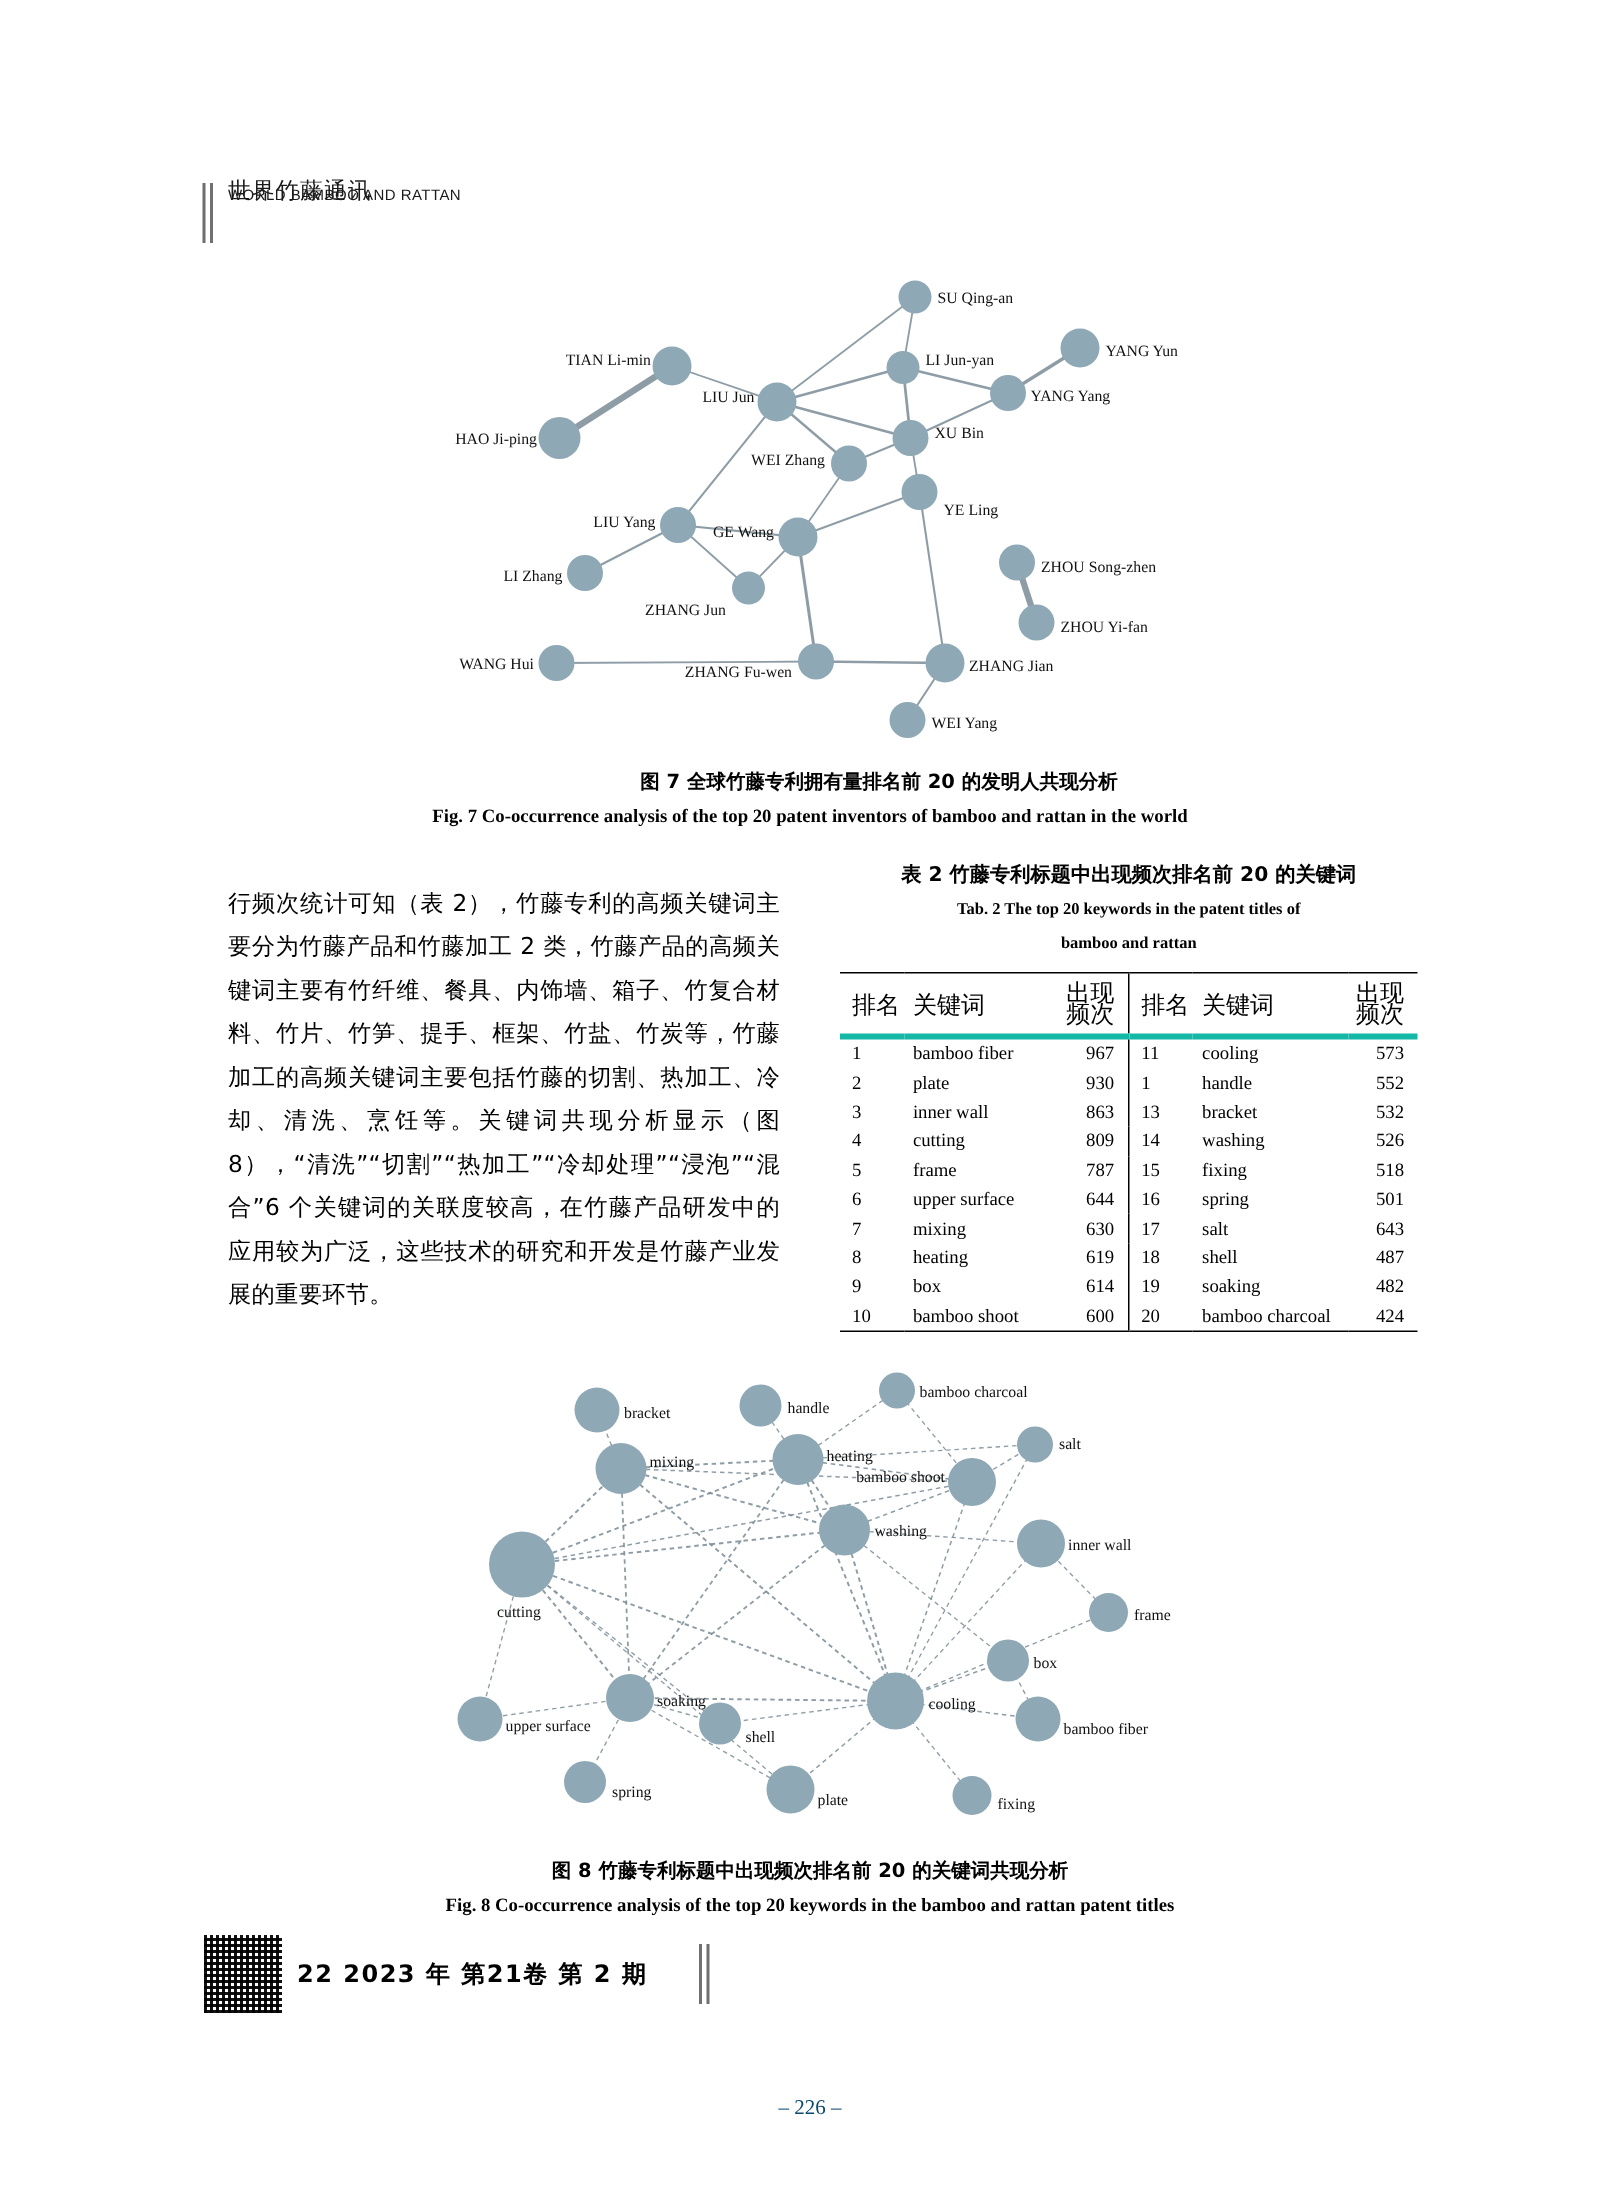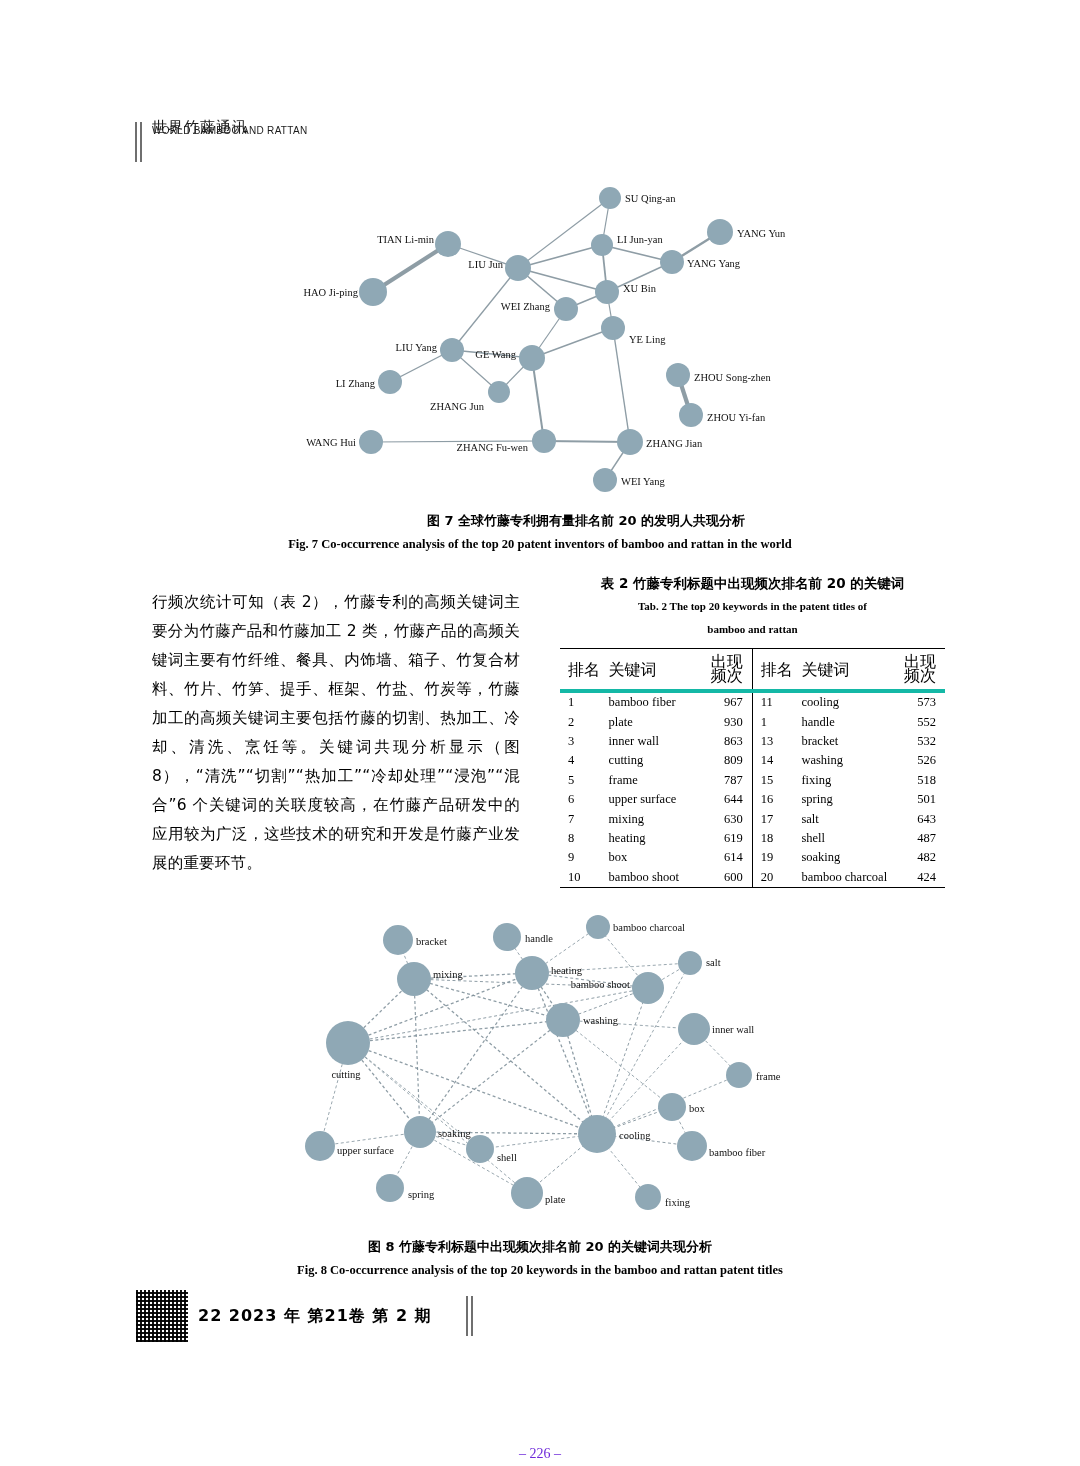--- a/index.html
+++ b/index.html
@@ -65,21 +65,21 @@
   .qr{position:absolute;left:0;top:0;width:52px;height:52px;background:
      repeating-linear-gradient(0deg,#111 0 2px,#fff 2px 4px),
      repeating-linear-gradient(90deg,#111 0 2px,transparent 2px 4px);
      background-blend-mode:multiply;}
   .footer .ftxt{position:absolute;left:62px;top:16px;font-family:"DejaVu Sans", sans-serif;font-size:16px;font-weight:bold;color:#000;letter-spacing:1px;}
   .footer .bars2{position:absolute;left:330px;top:6px;width:10px;height:40px;}
   .footer .bars2 i{position:absolute;top:0;width:2px;height:40px;background:#6f6f6f;display:block;}
   .footer .bars2 i:nth-child(1){left:0;}
   .footer .bars2 i:nth-child(2){left:5px;}
 
-  .pagenum{position:absolute;left:0;top:1398px;width:100%;text-align:center;font-family:"Liberation Serif", serif;font-size:14px;color:#6d28d9;margin-top:48px;}
+  .pagenum{position:absolute;left:0;top:1398px;width:100%;text-align:center;font-family:"Liberation Serif", serif;font-size:14px;color:#0c4a6e;}
 </style>
 </head>
 <body>
 
 <div class="page">
 
   <div class="hdr">
     <span class="bars">
         <i></i>
         <i></i>

